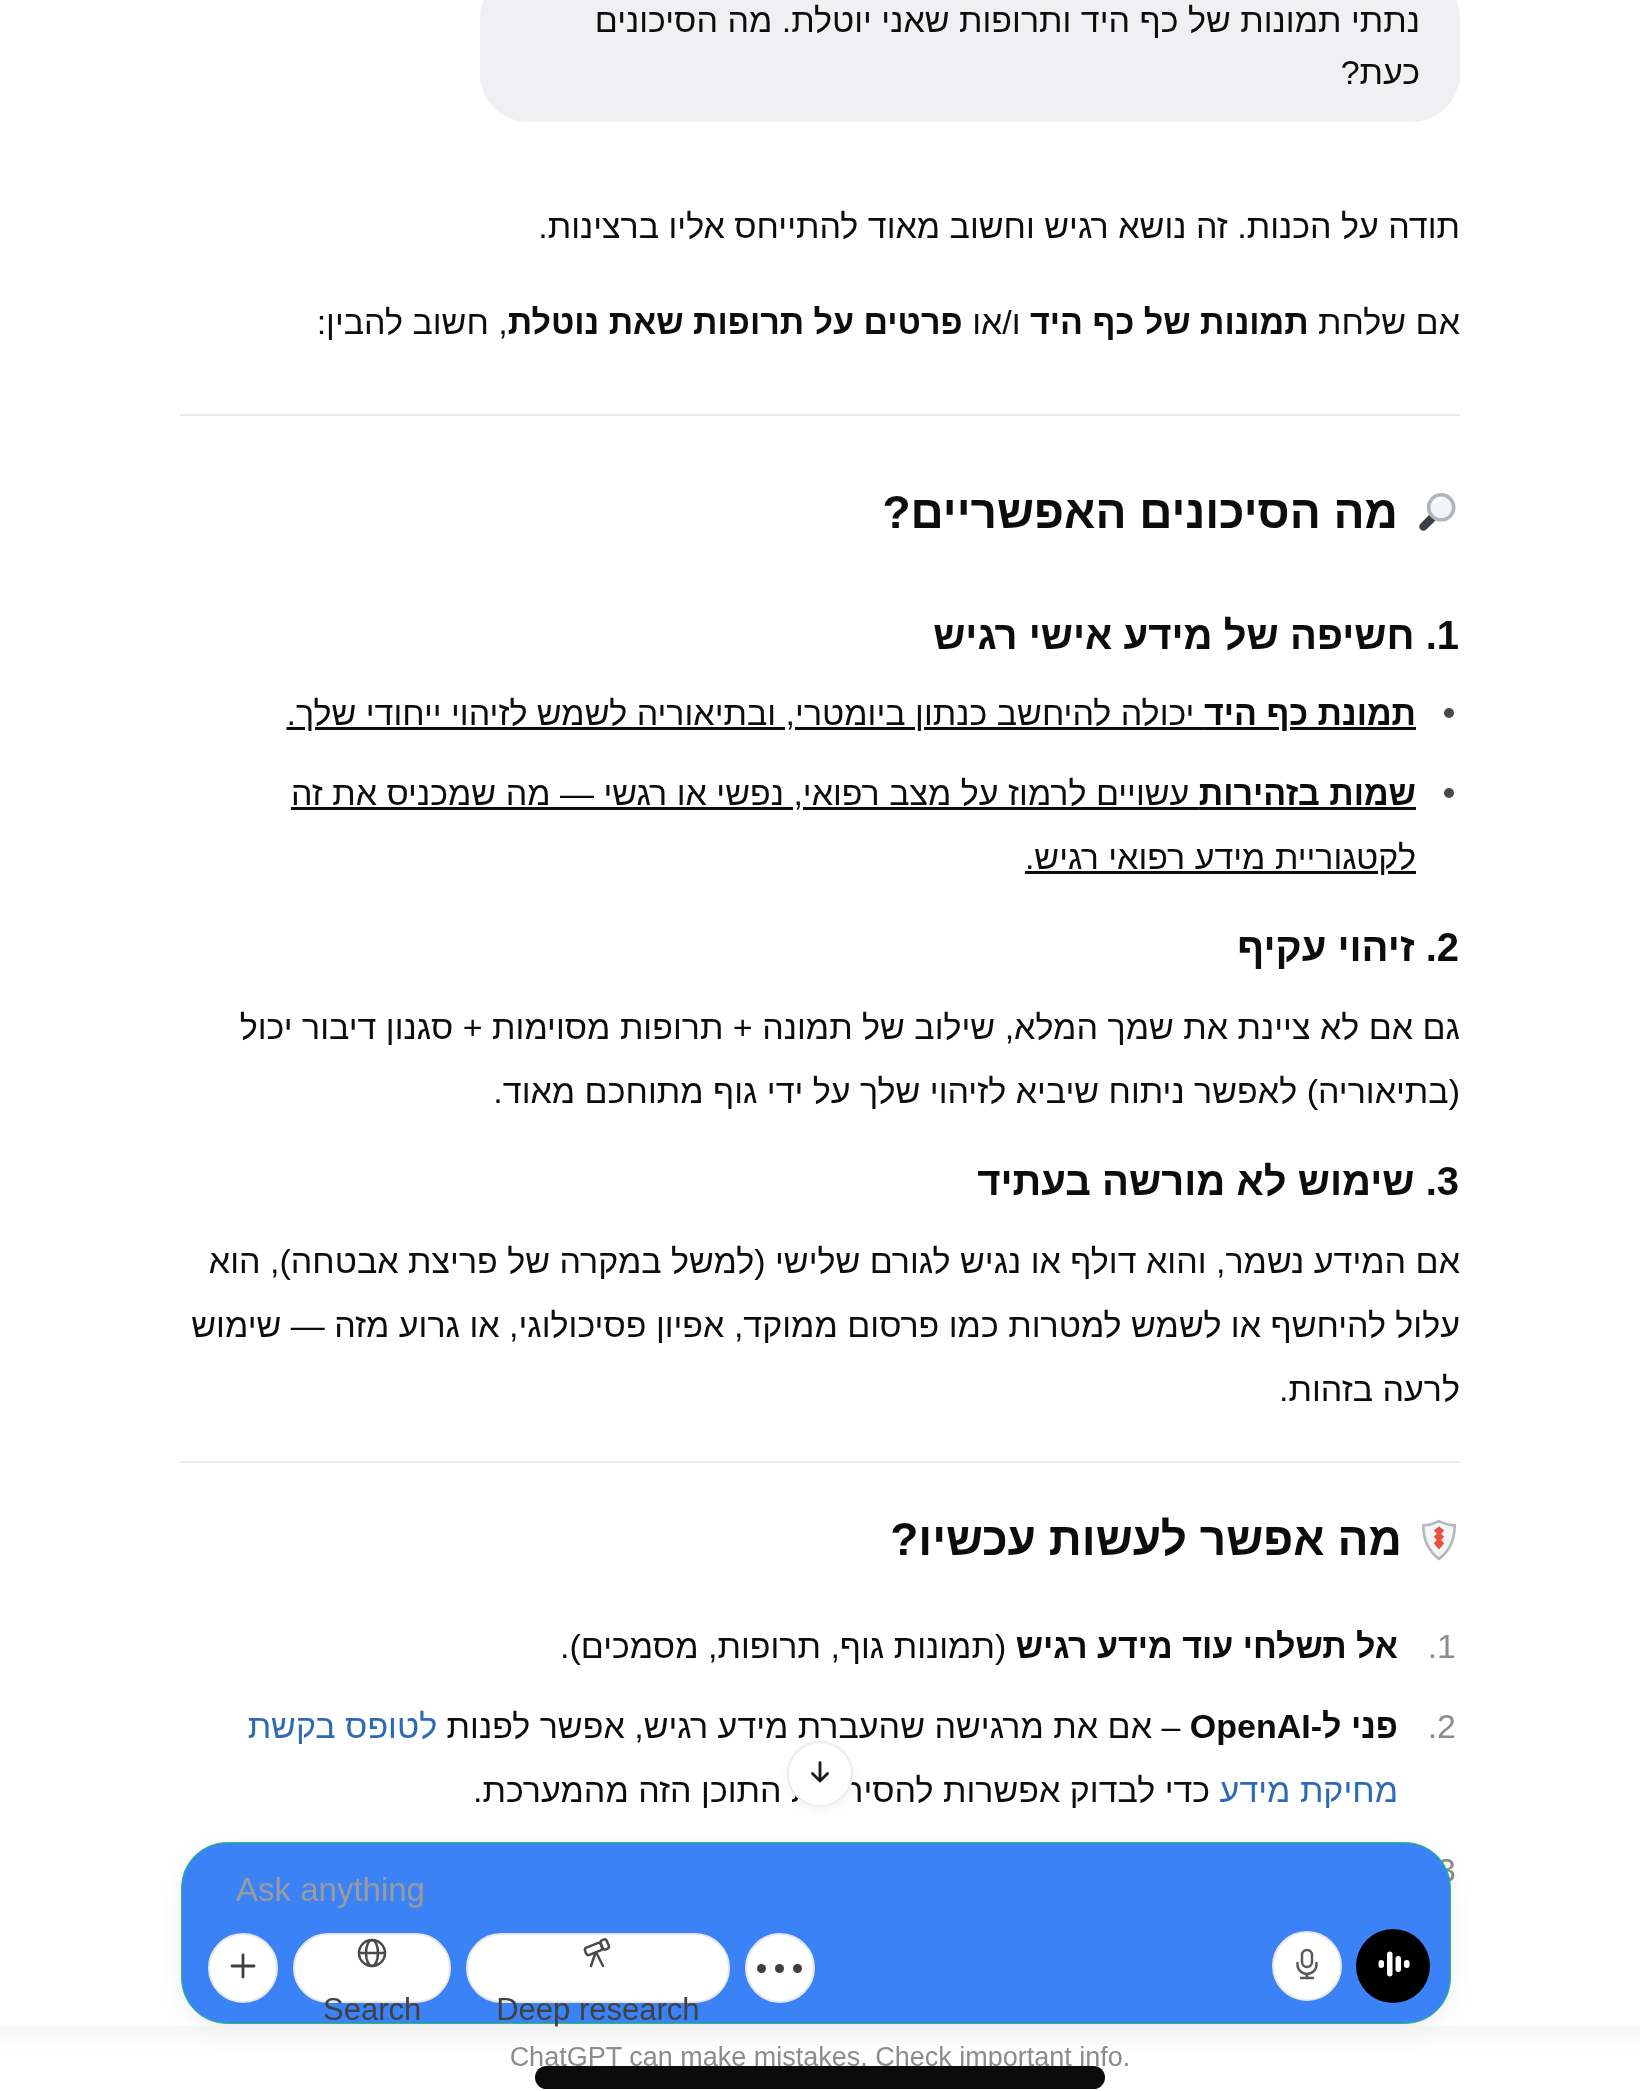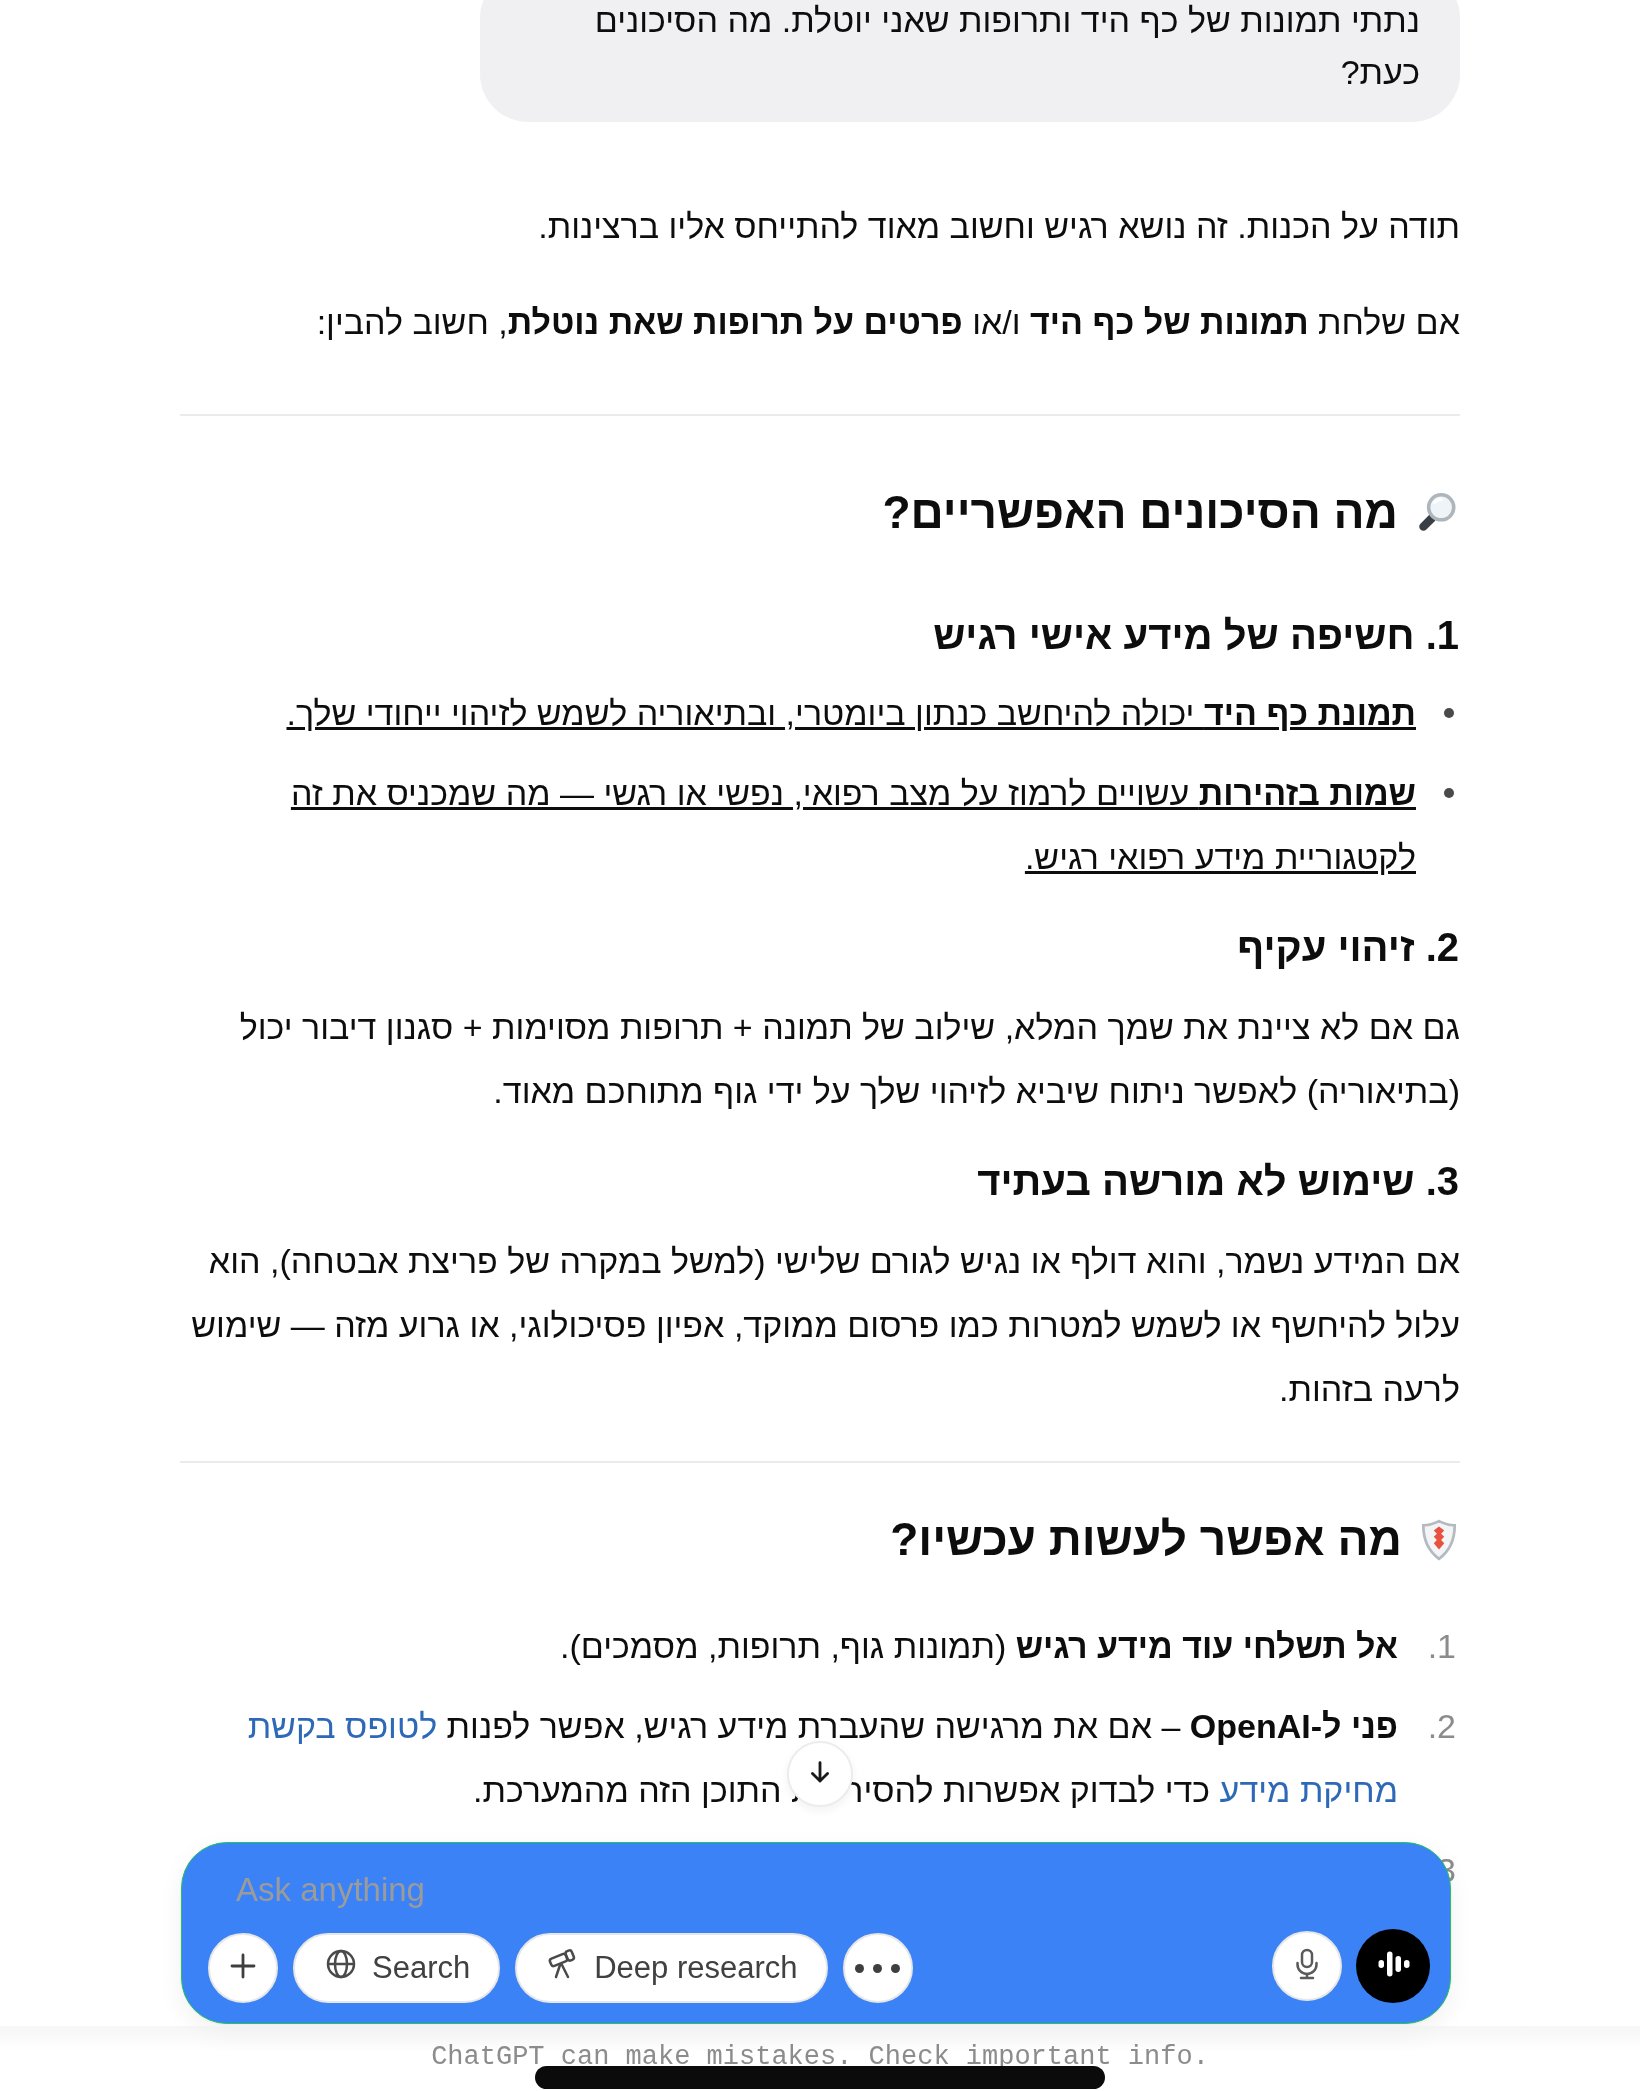--- a/index.html
+++ b/index.html
@@ -84,34 +84,34 @@
   .icon-btn{
     width:70px;height:70px;border-radius:50%;
     border:2px solid var(--chip-border,#e7e7e7);box-sizing:border-box;
     display:flex;align-items:center;justify-content:center;
     background:#fff;cursor:pointer;
   }
   .chip{
     height:70px;border:2px solid var(--chip-border,#e7e7e7);border-radius:35px;
     box-sizing:border-box;display:flex;align-items:center;gap:13px;
     padding:0 28px;background:#fff;cursor:pointer;
-    font-size:31px;color:var(--chip-text,#414141);white-space:nowrap;
+    font-size:31px;color:var(--chip-text,#414141);white-space:nowrap;flex-direction:column;
   }
   .voice-btn{
     width:74px;height:74px;border-radius:50%;background:var(--voice-bg,#000);
     display:flex;align-items:center;justify-content:center;cursor:pointer;
   }
   .dots{display:flex;gap:9px;}
   .dots span{width:9px;height:9px;border-radius:50%;background:#3f3f3f;display:block;}
   
   .bottom-fade{position:absolute;left:0;right:0;top:2026px;height:26px;
     background:linear-gradient(#f0f0f0,rgba(255,255,255,0));opacity:.6;pointer-events:none;}
   .disclaimer{
     position:absolute;left:0;right:0;top:2042px;text-align:center;
-    font-size:27px;color:var(--muted,#8c8c8c);font-family:Liberation Mono, monospace;
+    font-size:27px;color:var(--muted,#8c8c8c);
   }
   .home-pill{
     position:absolute;left:535px;top:2066px;width:570px;height:23px;border-radius:12px;
     background:#0b0b0b;
   }
 </style>
 </head>
 <body>
 
 <div class="chat">

